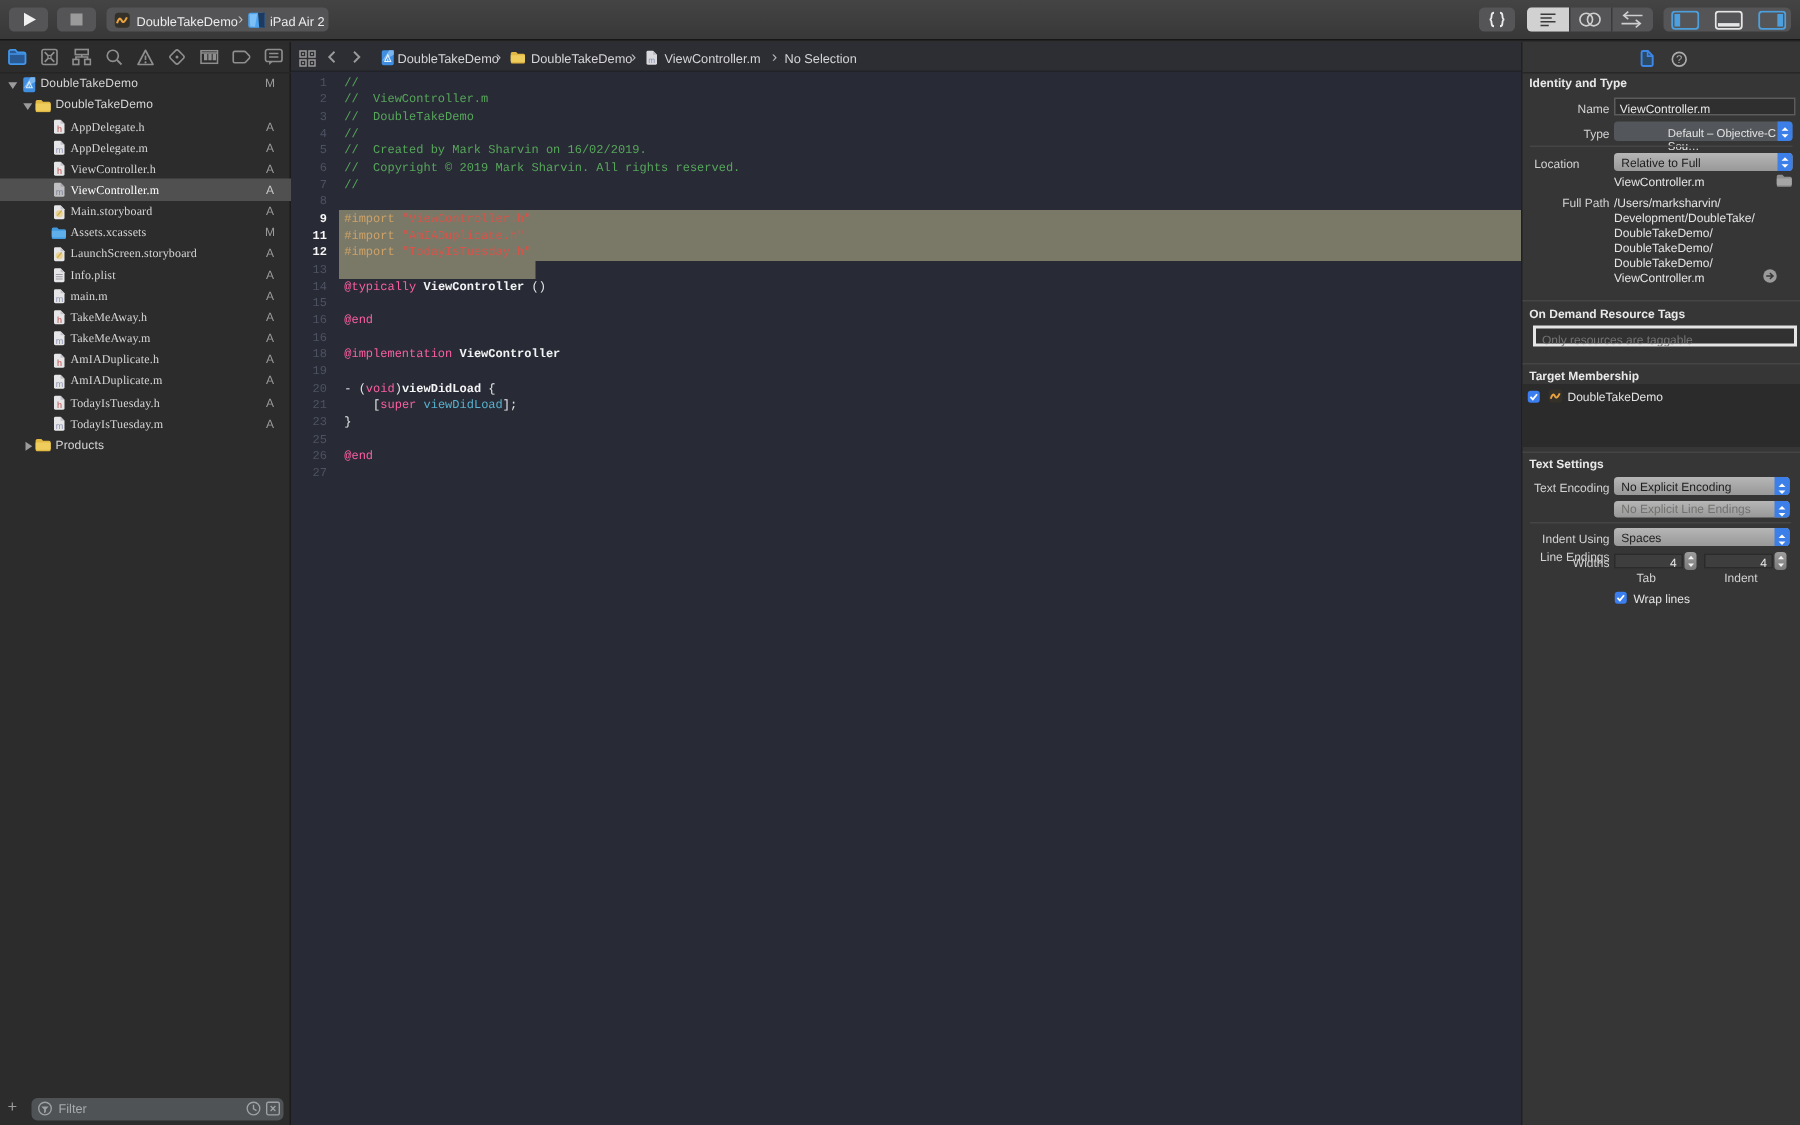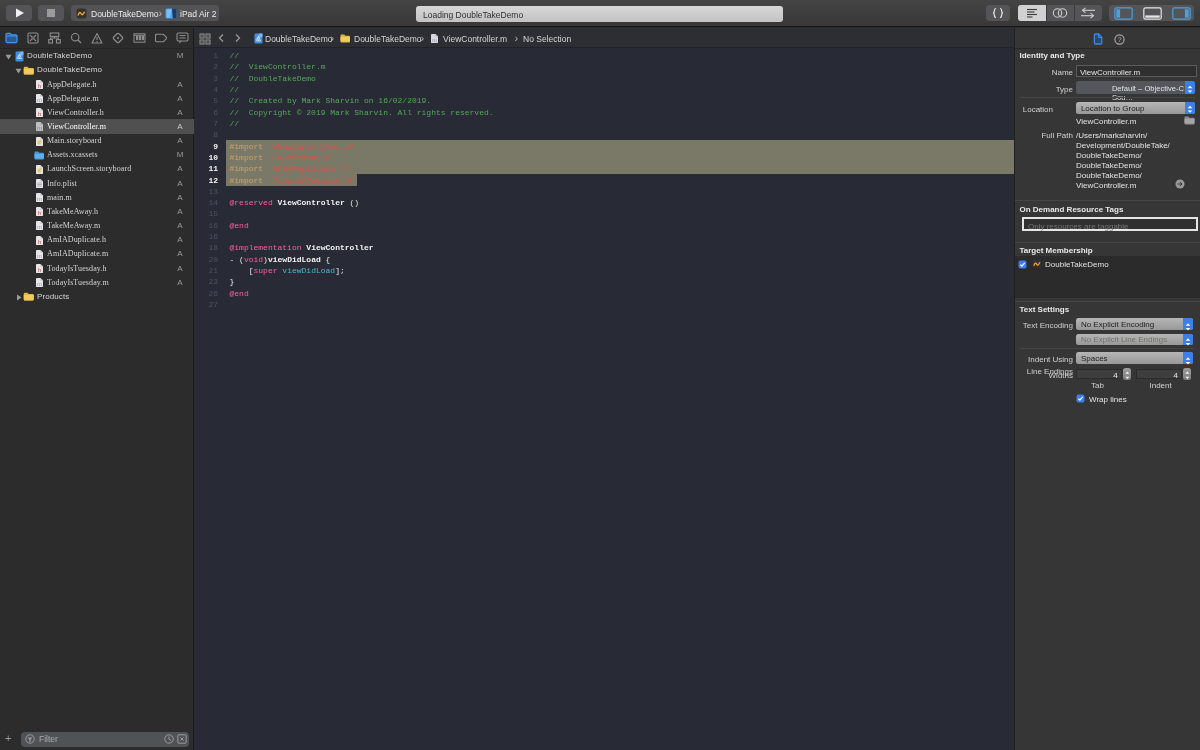--- a/index.html
+++ b/index.html
@@ -78,23 +78,20 @@
       </svg>
       <span class="abs" style="left:20px;top:3.5px;font-size:8.5px;color:#ececec;">DoubleTakeDemo</span>
       <span class="abs" style="left:87.5px;top:2px;font-size:11px;color:#bcbcbc;">›</span>
       <svg class="abs" style="left:94px;top:2.5px;" width="12" height="11" viewBox="0 0 12 11">
         <rect x="0.5" y="0.5" width="11" height="10" rx="1.5" fill="#4da3f0"></rect>
         <path d="M7 0.5 H11.5 V10.5 H7.8 Z" fill="#1e3a5f"></path>
         <path d="M1.5 1.5 L6.5 1.2 L5 9.8 L1.8 9.5 Z" fill="#7cc0f7"></path>
       </svg>
       <span class="abs" style="left:109px;top:3.5px;font-size:8.5px;color:#ececec;">iPad Air 2</span>
     </div>
-    <div id="statusbar">
-        <span>Loading DoubleTakeDemo</span>
-      </div>
     <div class="tbtn" style="left:986px;width:24px;">
       <svg width="24" height="16" viewBox="0 0 24 16">
           <g stroke="#ececec" stroke-width="1.2" fill="none">
         <path d="M10 3.5 c-1.6 0-1.6 1-1.6 2 c0 1.5 0 2.2-1.2 2.5 c1.2 0.3 1.2 1 1.2 2.5 c0 1 0 2 1.6 2"></path>
         <path d="M14 3.5 c1.6 0 1.6 1 1.6 2 c0 1.5 0 2.2 1.2 2.5 c-1.2 0.3-1.2 1-1.2 2.5 c0 1 0 2-1.6 2"></path>
       </g>
         </svg>
     </div>
     <div class="tbtn" style="left:1017.5px;width:84.5px;">
       <div class="abs" style="left:0;top:0;width:28px;height:16px;background:#d1d1d1;border-radius:3px 0 0 3px;">
@@ -426,32 +423,33 @@
     <div id="code">
       <div class="crow"><span class="num">1</span><span class="txt cmt">//</span></div>
       <div class="crow"><span class="num">2</span><span class="txt cmt">//  ViewController.m</span></div>
       <div class="crow"><span class="num">3</span><span class="txt cmt">//  DoubleTakeDemo</span></div>
       <div class="crow"><span class="num">4</span><span class="txt cmt">//</span></div>
       <div class="crow"><span class="num">5</span><span class="txt cmt">//  Created by Mark Sharvin on 16/02/2019.</span></div>
       <div class="crow"><span class="num">6</span><span class="txt cmt">//  Copyright © 2019 Mark Sharvin. All rights reserved.</span></div>
       <div class="crow"><span class="num">7</span><span class="txt cmt">//</span></div>
       <div class="crow"><span class="num">8</span></div>
       <div class="crow"><span class="num numw">9</span><span class="txt"><span class="tan">#import</span> <span class="red">"ViewController.h"</span></span></div>
-      <div class="crow"><span class="num numw">10</span><span class="txt"><span class="tan">#import</span> <span class="red">"TakeMeAway.h"</span></span></div>
       <div class="crow"><span class="num numw">11</span><span class="txt"><span class="tan">#import</span> <span class="red">"AmIADuplicate.h"</span></span></div>
       <div class="crow"><span class="num numw">12</span><span class="txt"><span class="tan">#import</span> <span class="red">"TodayIsTuesday.h"</span></span></div>
       <div class="crow"><span class="num">13</span></div>
-      <div class="crow"><span class="num">14</span><span class="txt"><span class="pnk">@reserved</span> <span class="wb">ViewController</span> ()</span></div>
+      <div class="crow"><span class="num">14</span><span class="txt"><span class="pnk">@typically</span> <span class="wb">ViewController</span> ()</span></div>
       <div class="crow"><span class="num">15</span></div>
       <div class="crow"><span class="num">16</span><span class="txt pnk">@end</span></div>
       <div class="crow"><span class="num">16</span></div>
       <div class="crow"><span class="num">18</span><span class="txt"><span class="pnk">@implementation</span> <span class="wb">ViewController</span></span></div>
+      <div class="crow"><span class="num">19</span></div>
       <div class="crow"><span class="num">20</span><span class="txt">- (<span class="pnk">void</span>)<span class="wb">viewDidLoad</span> {</span></div>
       <div class="crow"><span class="num">21</span><span class="txt">    [<span class="pnk">super</span> <span class="cyn">viewDidLoad</span>];</span></div>
       <div class="crow"><span class="num">23</span><span class="txt">}</span></div>
+      <div class="crow"><span class="num">25</span></div>
       <div class="crow"><span class="num">26</span><span class="txt pnk">@end</span></div>
       <div class="crow"><span class="num">27</span></div>
     </div>
   </div>
   <div id="inspector">
     <div id="itabs">
       <svg class="abs" style="left:78px;top:5px;" width="10" height="12" viewBox="0 0 10 12">
         <path d="M1.4 2 a1 1 0 0 1 1-1 H5.6 L8.8 4.2 V10 a1 1 0 0 1-1 1 H2.4 a1 1 0 0 1-1-1 Z" fill="#2b4a66" stroke="#3d87e8" stroke-width="1.3"></path>
         <path d="M5.4 1.2 L5.4 4.4 L8.6 4.4" fill="none" stroke="#3d87e8" stroke-width="1.1"></path>
       </svg>
@@ -469,21 +467,21 @@
     <div class="ddark" style="left:60.9px;top:53.2px;width:118.7px;height:12.7px;">
       <span class="dd-t" style="color:#e3e3e3;font-size:7.6px;top:2.5px;padding-left:31px;">Default – Objective-C Sou…</span>
       <div class="stepb"><svg width="10" height="12.7" viewBox="0 0 10 13">
         <path d="M2.6 5.3 L5 2.9 L7.4 5.3 Z" fill="#fff"></path>
             <path d="M2.6 7.7 L5 10.1 L7.4 7.7 Z" fill="#fff"></path>
           </svg></div>
     </div>
     <div class="sep" style="left:4.7px;top:68.6px;width:175px;"></div>
     <div class="ilbl" style="left:0;width:38px;top:77px;">Location</div>
     <div class="dlite" style="left:60.9px;top:73.8px;width:118.7px;height:12.7px;">
-      <span class="dd-t" style="color:#1d1d1d;">Location to Group</span>
+      <span class="dd-t" style="color:#1d1d1d;">Relative to Full</span>
       <div class="stepb"><svg width="10" height="12.7" viewBox="0 0 10 13">
         <path d="M2.6 5.3 L5 2.9 L7.4 5.3 Z" fill="#fff"></path>
             <path d="M2.6 7.7 L5 10.1 L7.4 7.7 Z" fill="#fff"></path>
           </svg></div>
     </div>
     <div class="ival" style="left:61px;top:89px;">ViewController.m</div>
     <svg class="abs" style="left:168.6px;top:87.5px;" width="11" height="9" viewBox="0 0 11 9">
       <path d="M0.5 1.5 a1 1 0 0 1 1-1 h2.8 l1.2 1.3 h4 a1 1 0 0 1 1 1 v4.7 a1 1 0 0 1-1 1 h-8 a1 1 0 0 1-1-1 Z" fill="#8f8f8f"></path>
       <path d="M0.5 3 h10 v3.5 a1 1 0 0 1-1 1 h-8 a1 1 0 0 1-1-1 Z" fill="#a5a5a5"></path>
     </svg>

